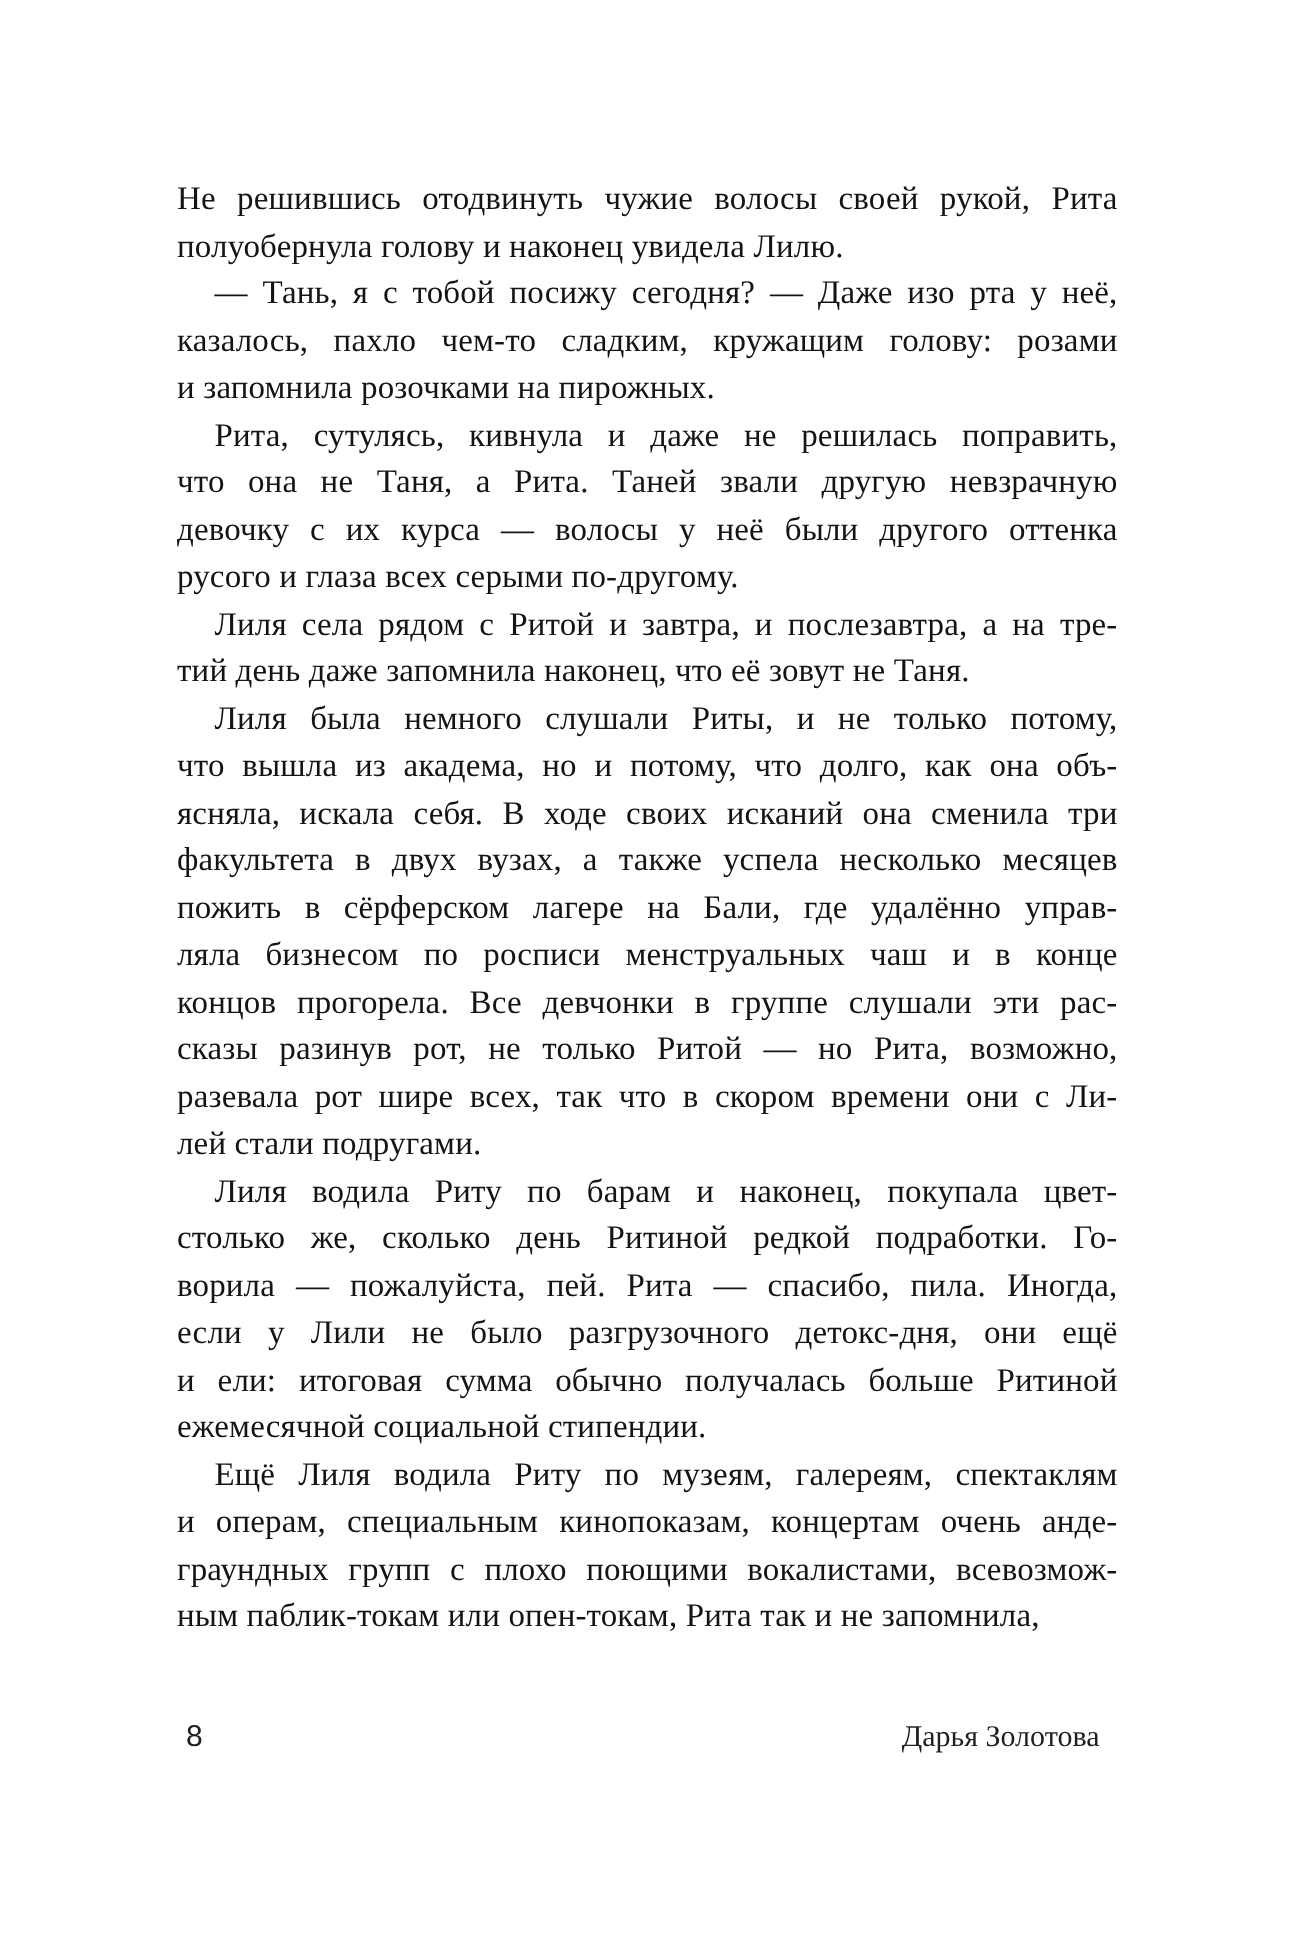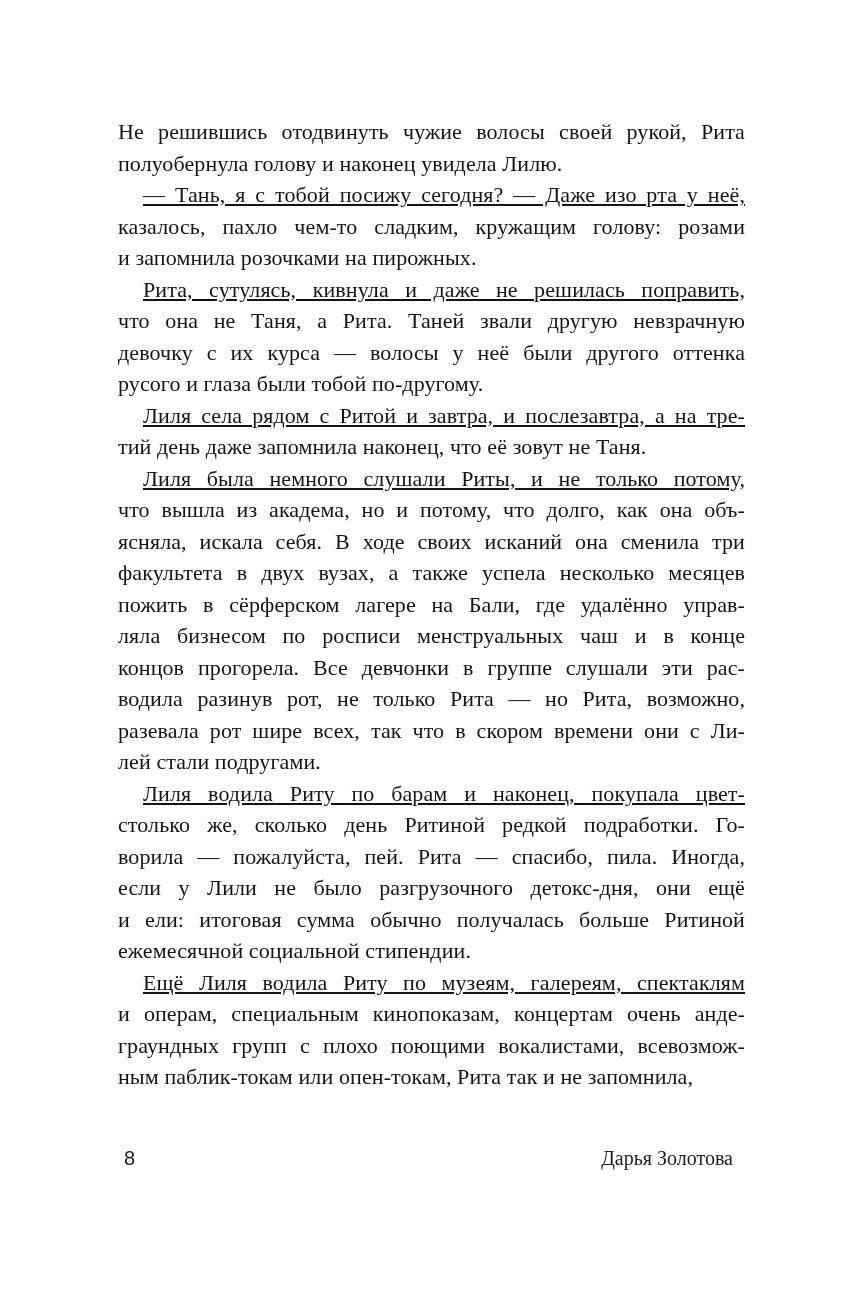--- a/index.html
+++ b/index.html
@@ -32,21 +32,20 @@
     text-align: justify;
     text-align-last: justify;
     white-space: normal;
     letter-spacing: 0.1px;
   }
   .text-line.last {
     text-align-last: left;
   }
   .paragraph.indented .text-line:first-child {
     text-indent: 25px;
-    text-decoration: underline;
   }
   .footer {
     position: absolute;
     left: 118px;
     top: 1147px;
     width: 627px;
     display: flex;
     justify-content: space-between;
     align-items: baseline;
     font-family: "Liberation Sans", "DejaVu Sans", sans-serif;
@@ -73,35 +72,35 @@
       </div>
       <div class="paragraph indented">
         <div class="text-line">— Тань, я с тобой посижу сегодня? — Даже изо рта у неё,</div>
         <div class="text-line">казалось, пахло чем-то сладким, кружащим голову: розами</div>
         <div class="text-line last">и запомнила розочками на пирожных.</div>
       </div>
       <div class="paragraph indented">
         <div class="text-line">Рита, сутулясь, кивнула и даже не решилась поправить,</div>
         <div class="text-line">что она не Таня, а Рита. Таней звали другую невзрачную</div>
         <div class="text-line">девочку с их курса — волосы у неё были другого оттенка</div>
-        <div class="text-line last">русого и глаза были тобой по-другому.</div>
+        <div class="text-line last">русого и глаза всех серыми по-другому.</div>
       </div>
       <div class="paragraph indented">
         <div class="text-line">Лиля села рядом с Ритой и завтра, и послезавтра, а на тре-</div>
         <div class="text-line last">тий день даже запомнила наконец, что её зовут не Таня.</div>
       </div>
       <div class="paragraph indented">
         <div class="text-line">Лиля была немного слушали Риты, и не только потому,</div>
         <div class="text-line">что вышла из академа, но и потому, что долго, как она объ-</div>
         <div class="text-line">ясняла, искала себя. В ходе своих исканий она сменила три</div>
         <div class="text-line">факультета в двух вузах, а также успела несколько месяцев</div>
         <div class="text-line">пожить в сёрферском лагере на Бали, где удалённо управ-</div>
         <div class="text-line">ляла бизнесом по росписи менструальных чаш и в конце</div>
         <div class="text-line">концов прогорела. Все девчонки в группе слушали эти рас-</div>
-        <div class="text-line">водила разинув рот, не только Рита — но Рита, возможно,</div>
+        <div class="text-line">сказы разинув рот, не только Ритой — но Рита, возможно,</div>
         <div class="text-line">разевала рот шире всех, так что в скором времени они с Ли-</div>
         <div class="text-line last">лей стали подругами.</div>
       </div>
       <div class="paragraph indented">
         <div class="text-line">Лиля водила Риту по барам и наконец, покупала цвет-</div>
         <div class="text-line">столько же, сколько день Ритиной редкой подработки. Го-</div>
         <div class="text-line">ворила — пожалуйста, пей. Рита — спасибо, пила. Иногда,</div>
         <div class="text-line">если у Лили не было разгрузочного детокс-дня, они ещё</div>
         <div class="text-line">и ели: итоговая сумма обычно получалась больше Ритиной</div>
         <div class="text-line last">ежемесячной социальной стипендии.</div>

